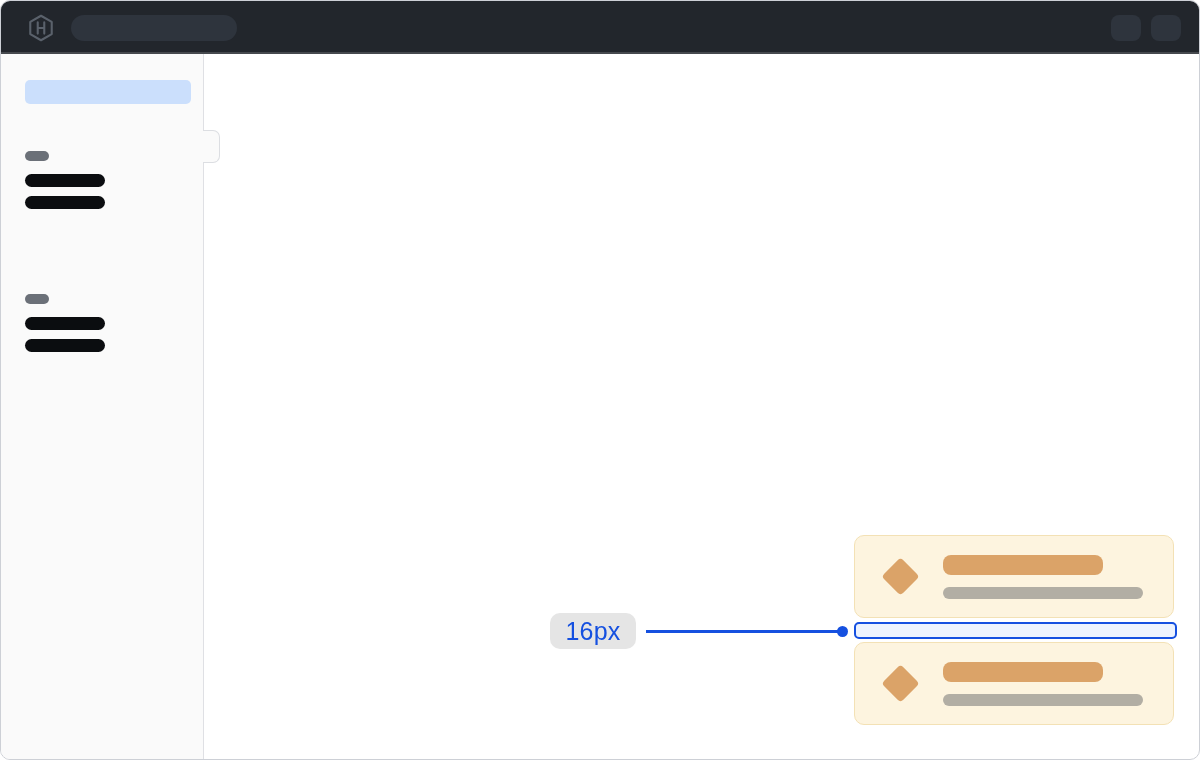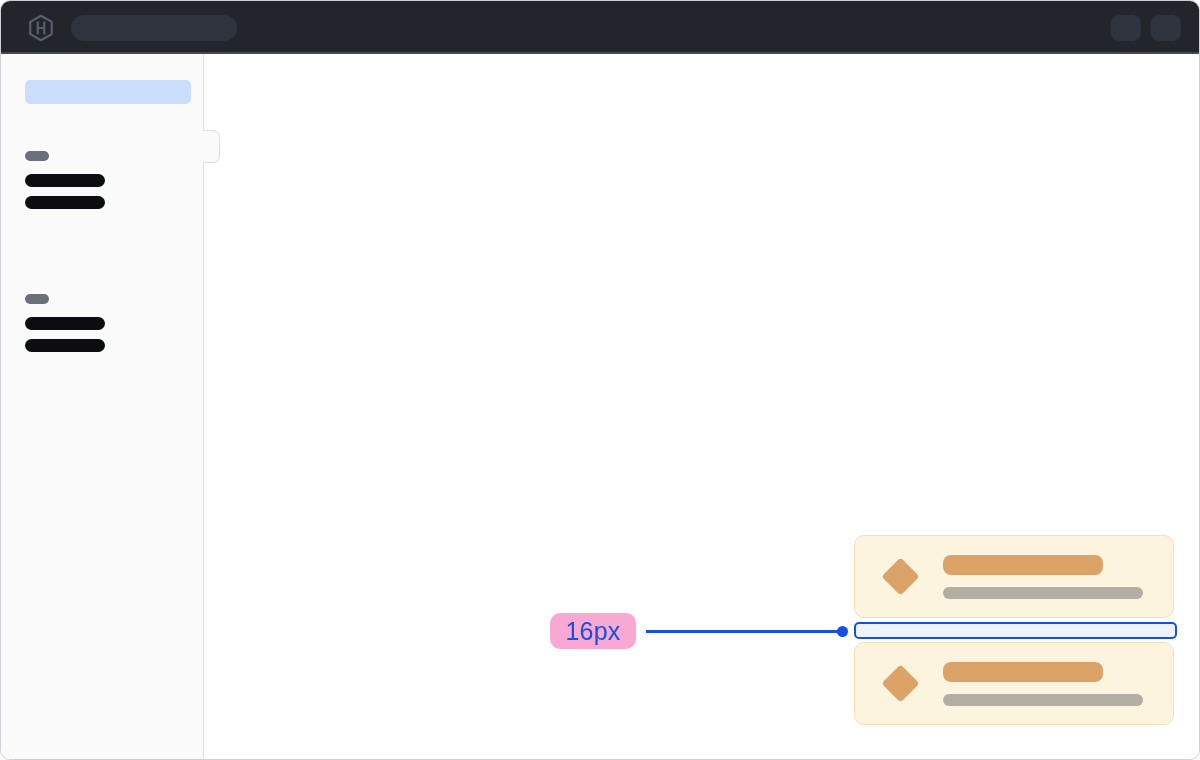--- a/index.html
+++ b/index.html
@@ -78,21 +78,21 @@
     position: absolute; left: 853px; top: 621px;
     width: 323px; height: 17px;
     background: #edf3fe;
     border: 2px solid #1550e0;
     border-radius: 5px;
     z-index: 2;
   }
   .measure-label {
     position: absolute; left: 549px; top: 612px;
     width: 86px; height: 36px;
-    background: #f9a8d4;
+    background: #e5e5e5;
     border-radius: 10px;
     color: #1550e0;
     font-size: 25px; font-weight: 500; letter-spacing: 0.2px;
     display: flex; align-items: center; justify-content: center;
   }
   .measure-line {
     position: absolute; left: 645px; top: 628.5px;
     width: 192px; height: 3px;
     background: #1550e0;
   }

